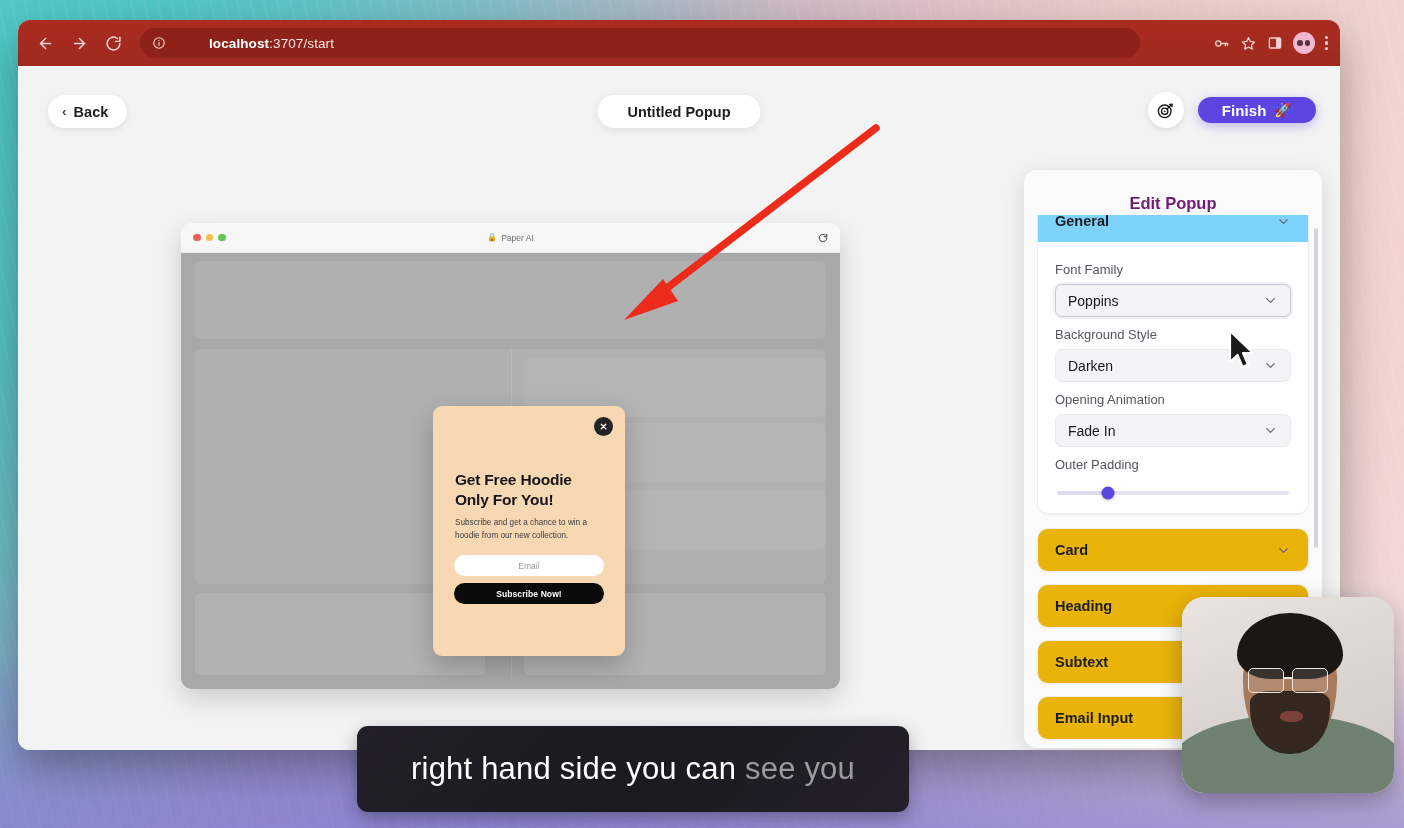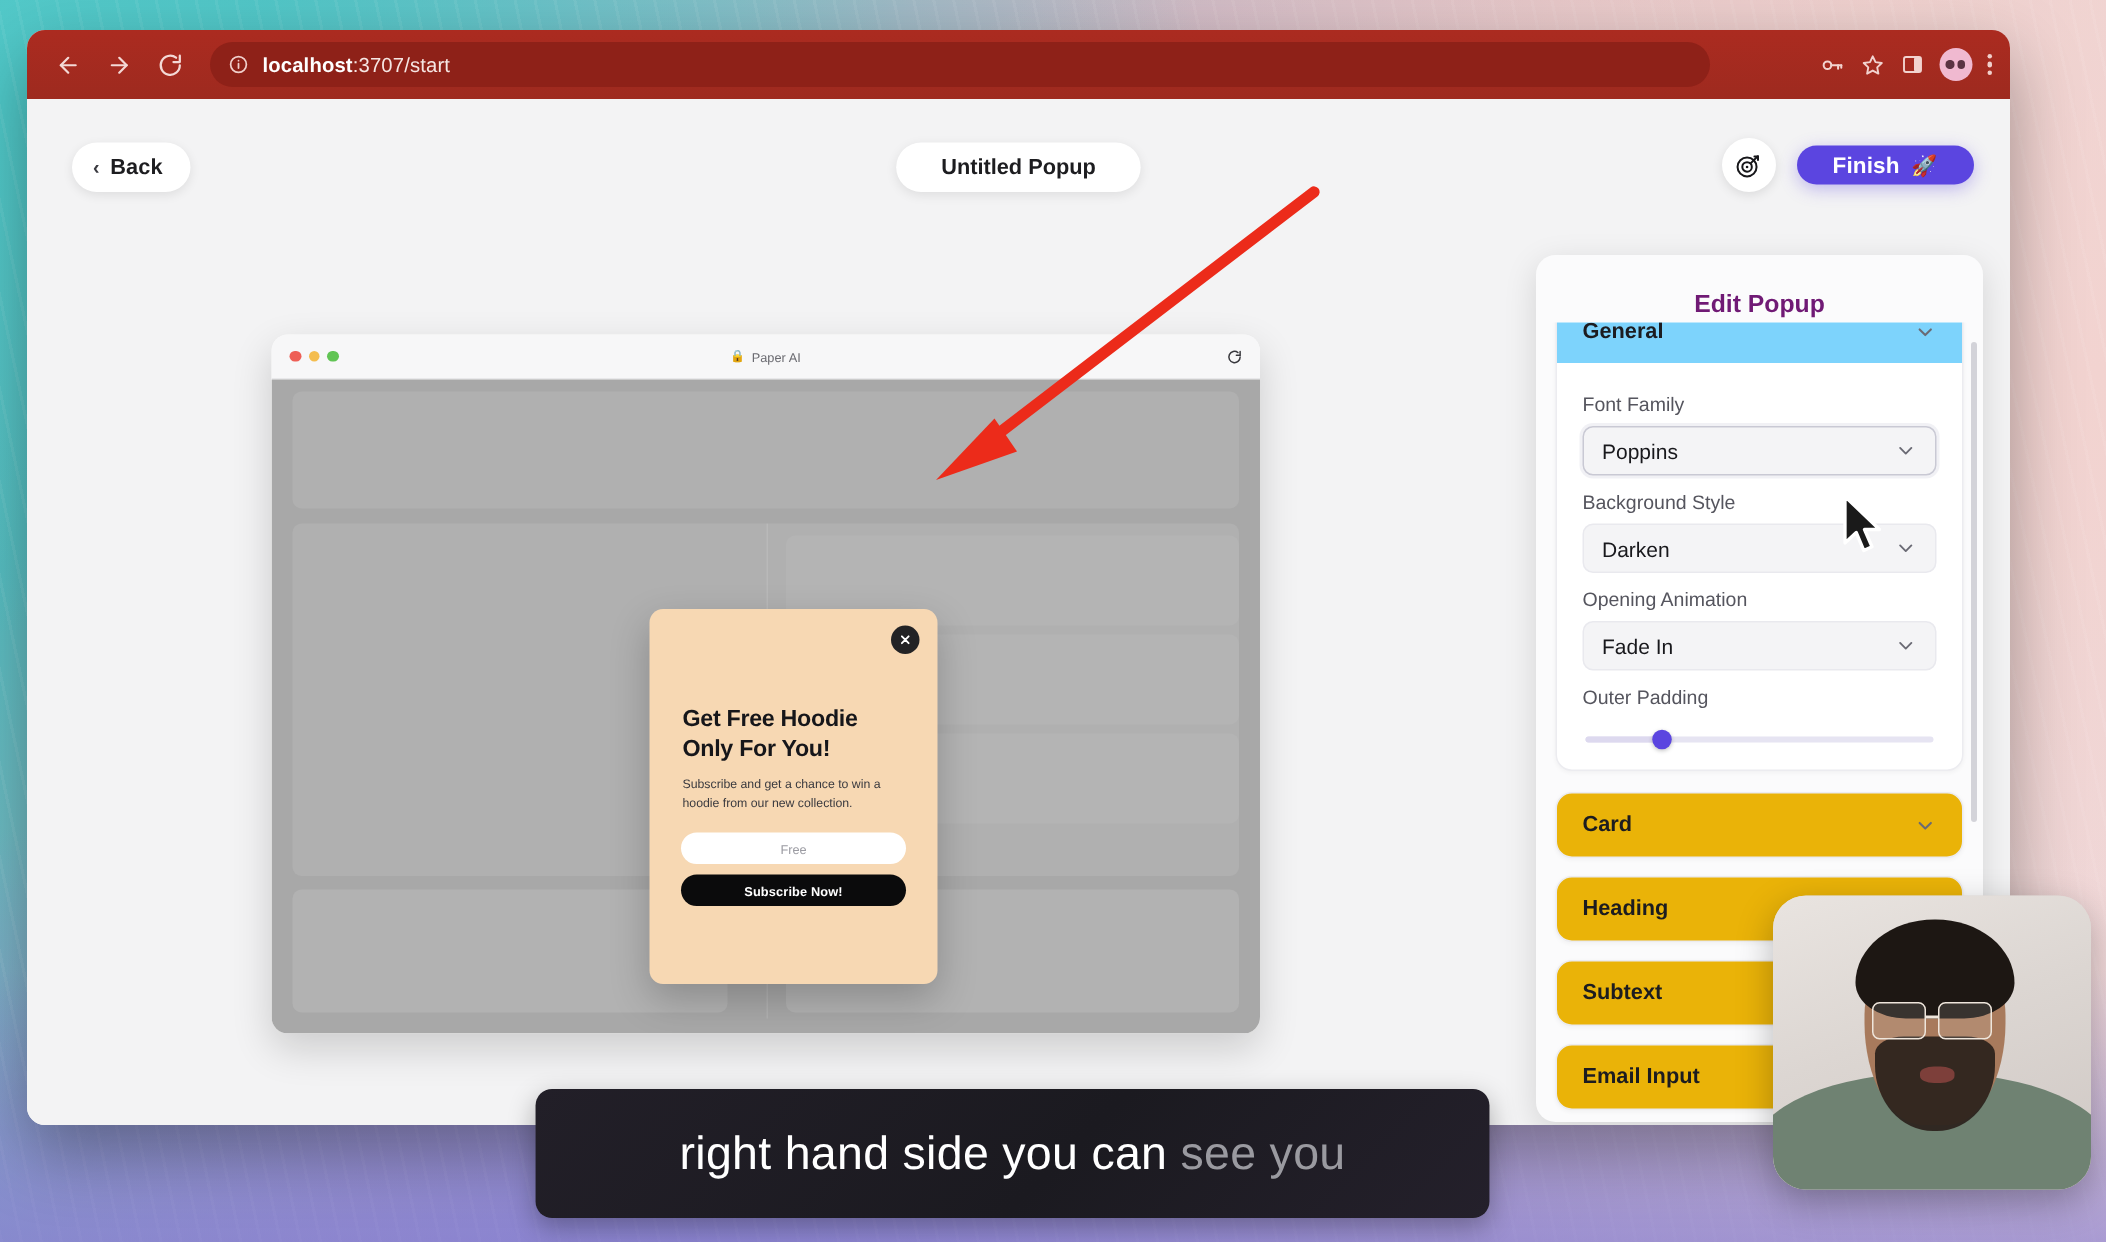--- a/index.html
+++ b/index.html
@@ -73,21 +73,21 @@
     gap: 9px;
     max-width: 1000px;
   }
   .omni-icon { color: #f0cfcb; display: flex; }
   .omni-text {
     font-size: 13.5px;
     color: #f6e6e3;
     letter-spacing: .1px;
     white-space: nowrap;
   }
-  .omni-text b { font-weight: 700; color: #fff; }
+  .omni-text b { font-weight: 700; color: #fff; margin-left: 34px; }
   .chrome-right {
     display: flex; align-items: center; gap: 10px;
     margin-left: auto; padding-left: 14px;
   }
   .chrome-right .ic { color: #f2d3cf; display: flex; align-items: center; }
   .avatar-chip {
     width: 22px; height: 22px; border-radius: 50%;
     background: #f0b9d0;
     display: flex; align-items: center; justify-content: center;
   }
@@ -342,21 +342,21 @@
     background: #d3d3d9;
   }
 
   
   .cursor { position: absolute; left: 1208px; top: 262px; }
 
   
   .caption {
     position: absolute;
     left: 357px; top: 726px;
-    width: 636px; height: 86px;
+    width: 552px; height: 86px;
     background: linear-gradient(135deg,#221f28 0%,#1b1a20 55%,#24202b 100%);
     border-radius: 11px;
     display: flex; align-items: center; justify-content: center;
     font-size: 31px; font-weight: 400;
     letter-spacing: .2px;
     box-shadow: 0 6px 18px rgba(0,0,0,.30);
   }
   .caption .said { color: #ffffff; }
   .caption .upcoming { color: #9a9aa0; }
 
@@ -558,21 +558,21 @@
 
         <div class="popup-card">
           <div class="popup-close">
             <svg width="9" height="9" viewBox="0 0 24 24" fill="none" stroke="currentColor" stroke-width="3.4" stroke-linecap="round">
                 <path d="M6 6l12 12M18 6L6 18"></path>
               </svg>
           </div>
           <div class="popup-heading">Get Free Hoodie Only For You!</div>
           <div class="popup-sub">Subscribe and get a chance to win a hoodie from our new collection.</div>
           <div class="popup-email">
-            <span>Free</span>
+            <span>Email</span>
           </div>
           <div class="popup-cta">
             <span>Subscribe Now!</span>
           </div>
         </div>
       </div>
     </div>
 
     <svg class="arrow-svg" viewBox="0 0 1322 684">
       <g>

